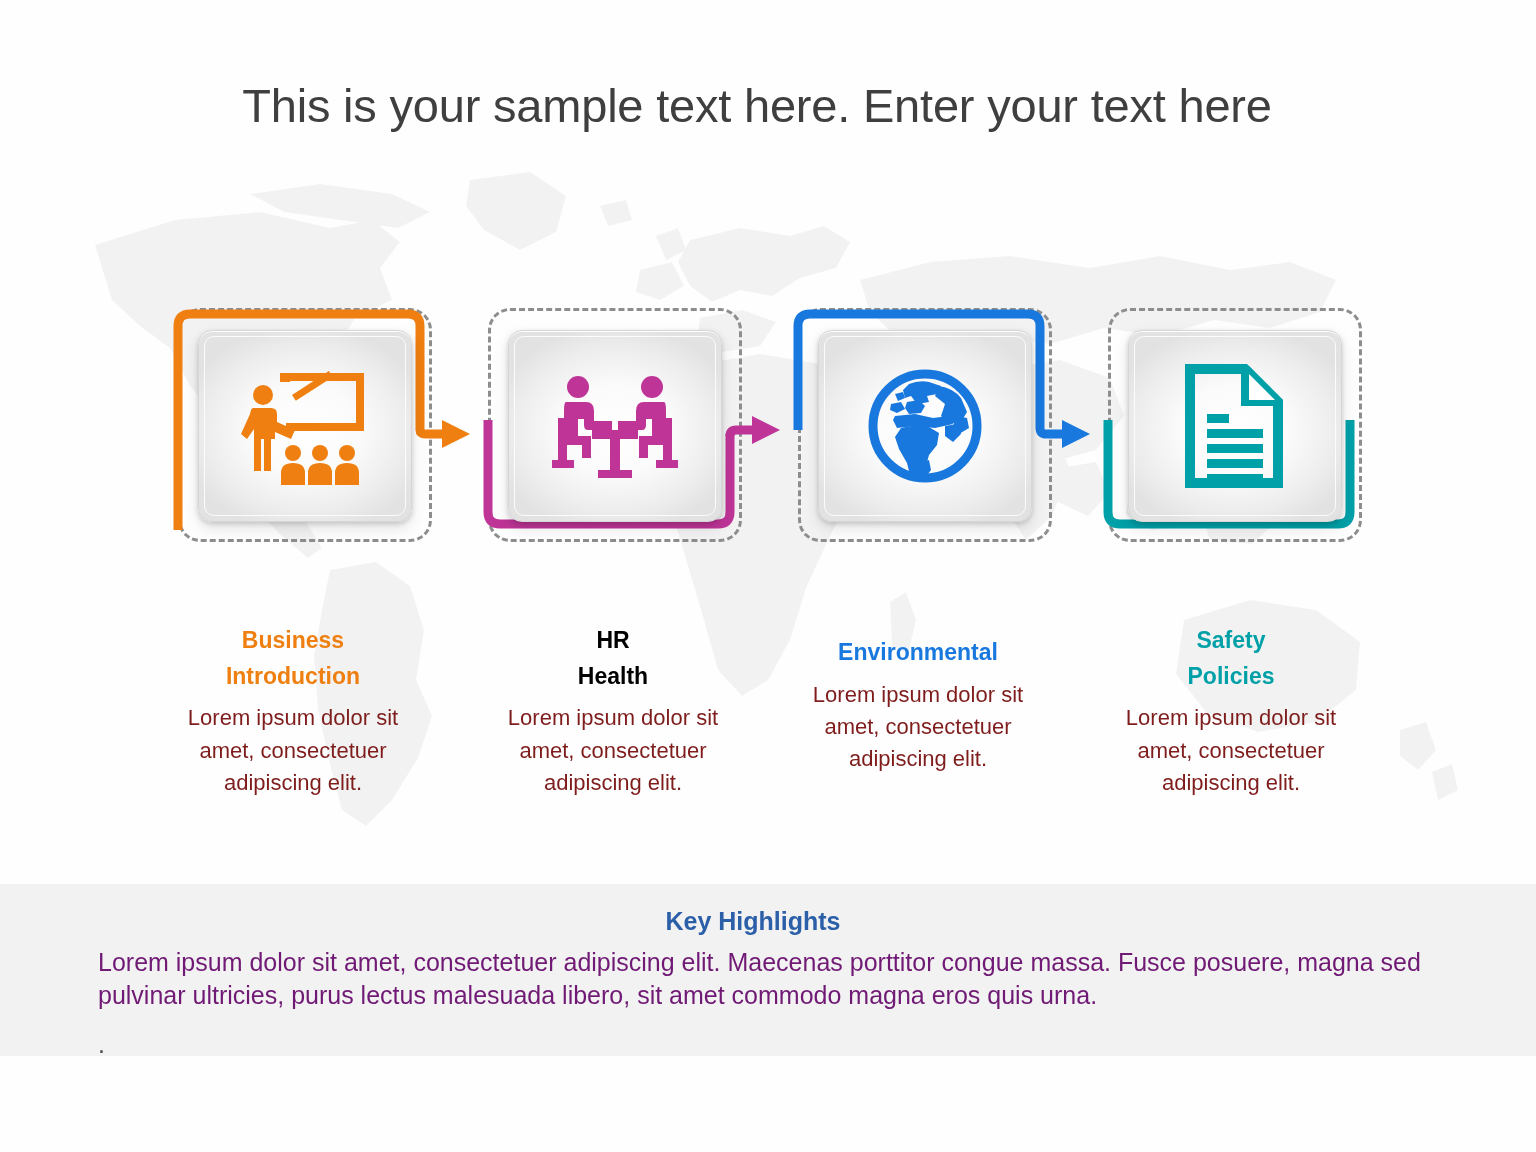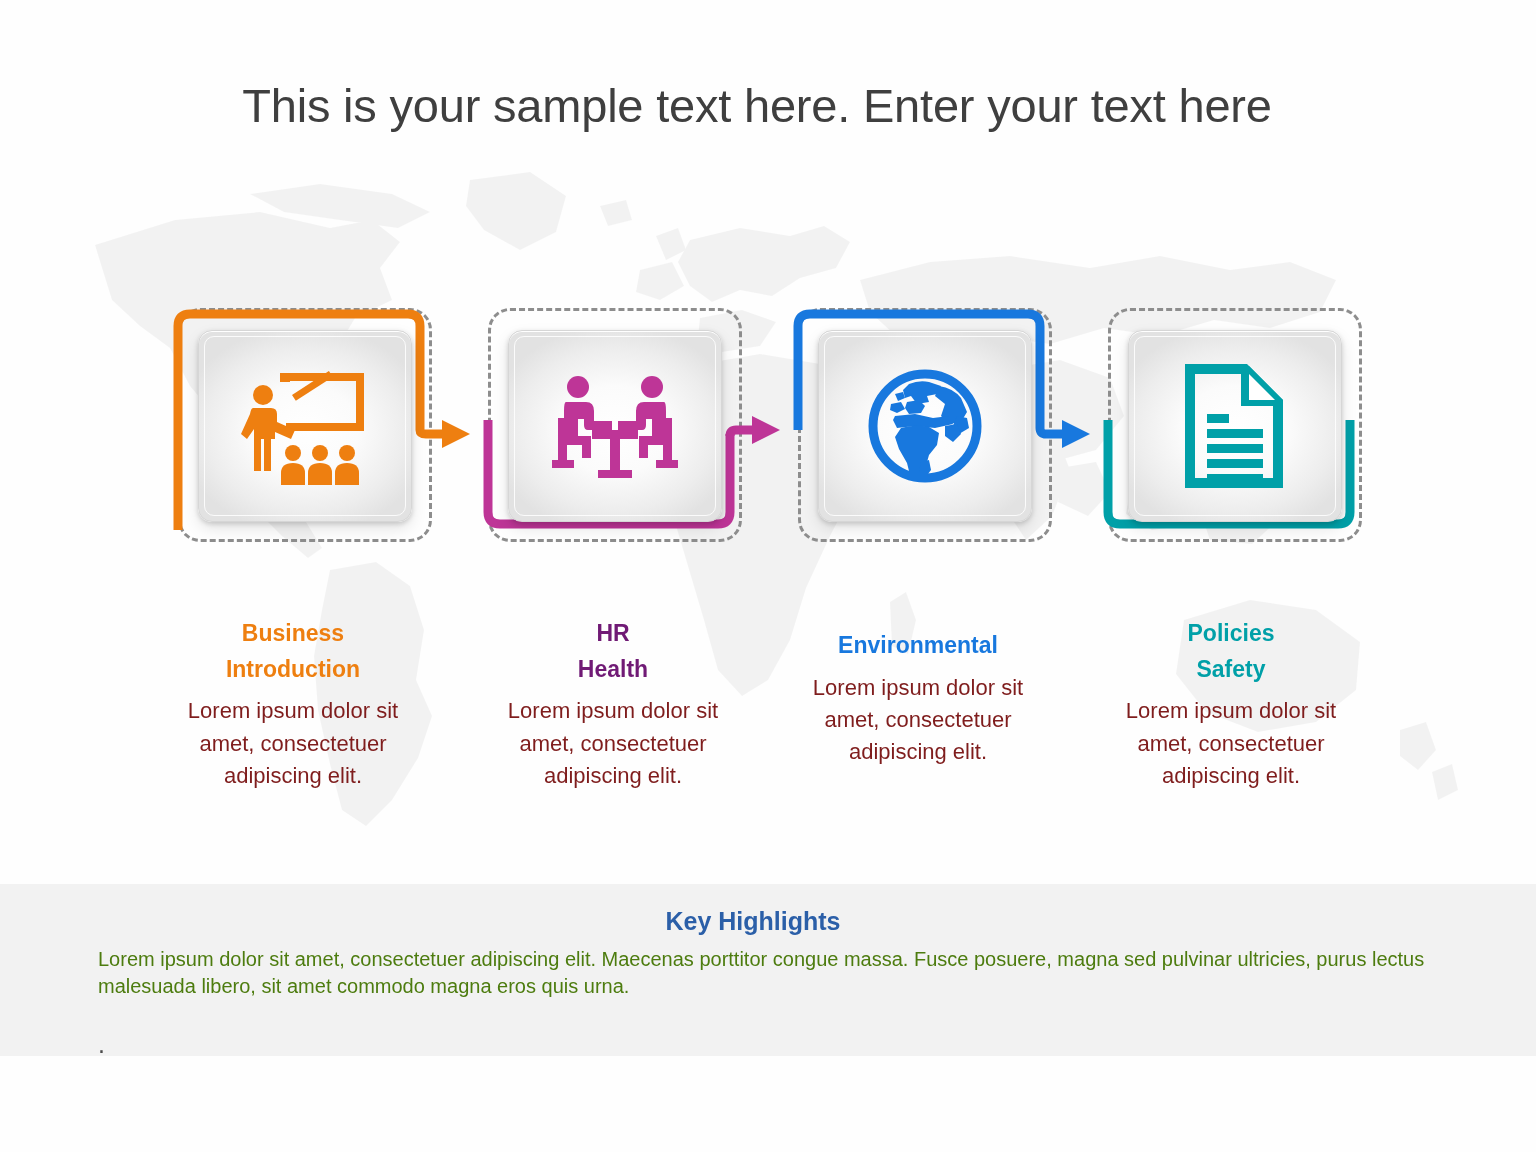--- a/index.html
+++ b/index.html
@@ -99,21 +99,21 @@
   .tile svg { position: relative; z-index: 2; display: block; }
 
   
   #labels {
     position: absolute;
     left: 0; top: 612px;
     width: 1536px;
   }
   .label-slot {
     position: absolute;
-    top: 4px;
+    top: 11px;
     width: 300px;
     text-align: center;
   }
   .label-head {
     font-size: 23px;
     font-weight: bold;
     line-height: 1.55;
     margin: 0 0 8px 0;
   }
   .label-body {
@@ -138,22 +138,22 @@
     width: 1506px;
     text-align: center;
     font-size: 25px;
     font-weight: bold;
     color: #2b5fa8;
   }
   #footer-body {
     position: absolute;
     left: 98px; top: 62px;
     width: 1330px;
-    font-size: 20px;
-    color: #4d7c0f;
+    font-size: 25px;
+    color: #701a75;
     line-height: 1.33;
     text-align: left;
   }
   #footer-dot {
     position: absolute;
     left: 98px; top: 148px;
     font-size: 25px;
     color: #4a4a4a;
     line-height: 1;
   }
@@ -355,38 +355,38 @@
 
     <div class="label-slot" style="left:143px;">
       <div class="label-head" style="color:#EE7F10;">
         <div>Business</div>
         <div>Introduction</div>
       </div>
       <p class="label-body">Lorem ipsum dolor sit amet, consectetuer adipiscing elit.</p>
     </div>
 
     <div class="label-slot" style="left:463px;">
-      <div class="label-head" style="color:#701a75;">
+      <div class="label-head" style="color:#000000;">
         <div>HR</div>
         <div>Health</div>
       </div>
       <p class="label-body">Lorem ipsum dolor sit amet, consectetuer adipiscing elit.</p>
     </div>
 
     <div class="label-slot" style="left:768px;margin-top:12px;">
       <div class="label-head" style="color:#1878DE;">
         <div>Environmental</div>
       </div>
       <p class="label-body">Lorem ipsum dolor sit amet, consectetuer adipiscing elit.</p>
     </div>
 
     <div class="label-slot" style="left:1081px;">
       <div class="label-head" style="color:#00A0A8;">
+        <div>Safety</div>
         <div>Policies</div>
-        <div>Safety</div>
       </div>
       <p class="label-body">Lorem ipsum dolor sit amet, consectetuer adipiscing elit.</p>
     </div>
 
   </div>
 
   <div id="footer">
     <div id="footer-title">Key Highlights</div>
     <div id="footer-body">Lorem ipsum dolor sit amet, consectetuer adipiscing elit. Maecenas porttitor congue massa. Fusce posuere, magna sed pulvinar ultricies, purus lectus malesuada libero, sit amet commodo magna eros quis urna.</div>
     <div id="footer-dot">.</div>

